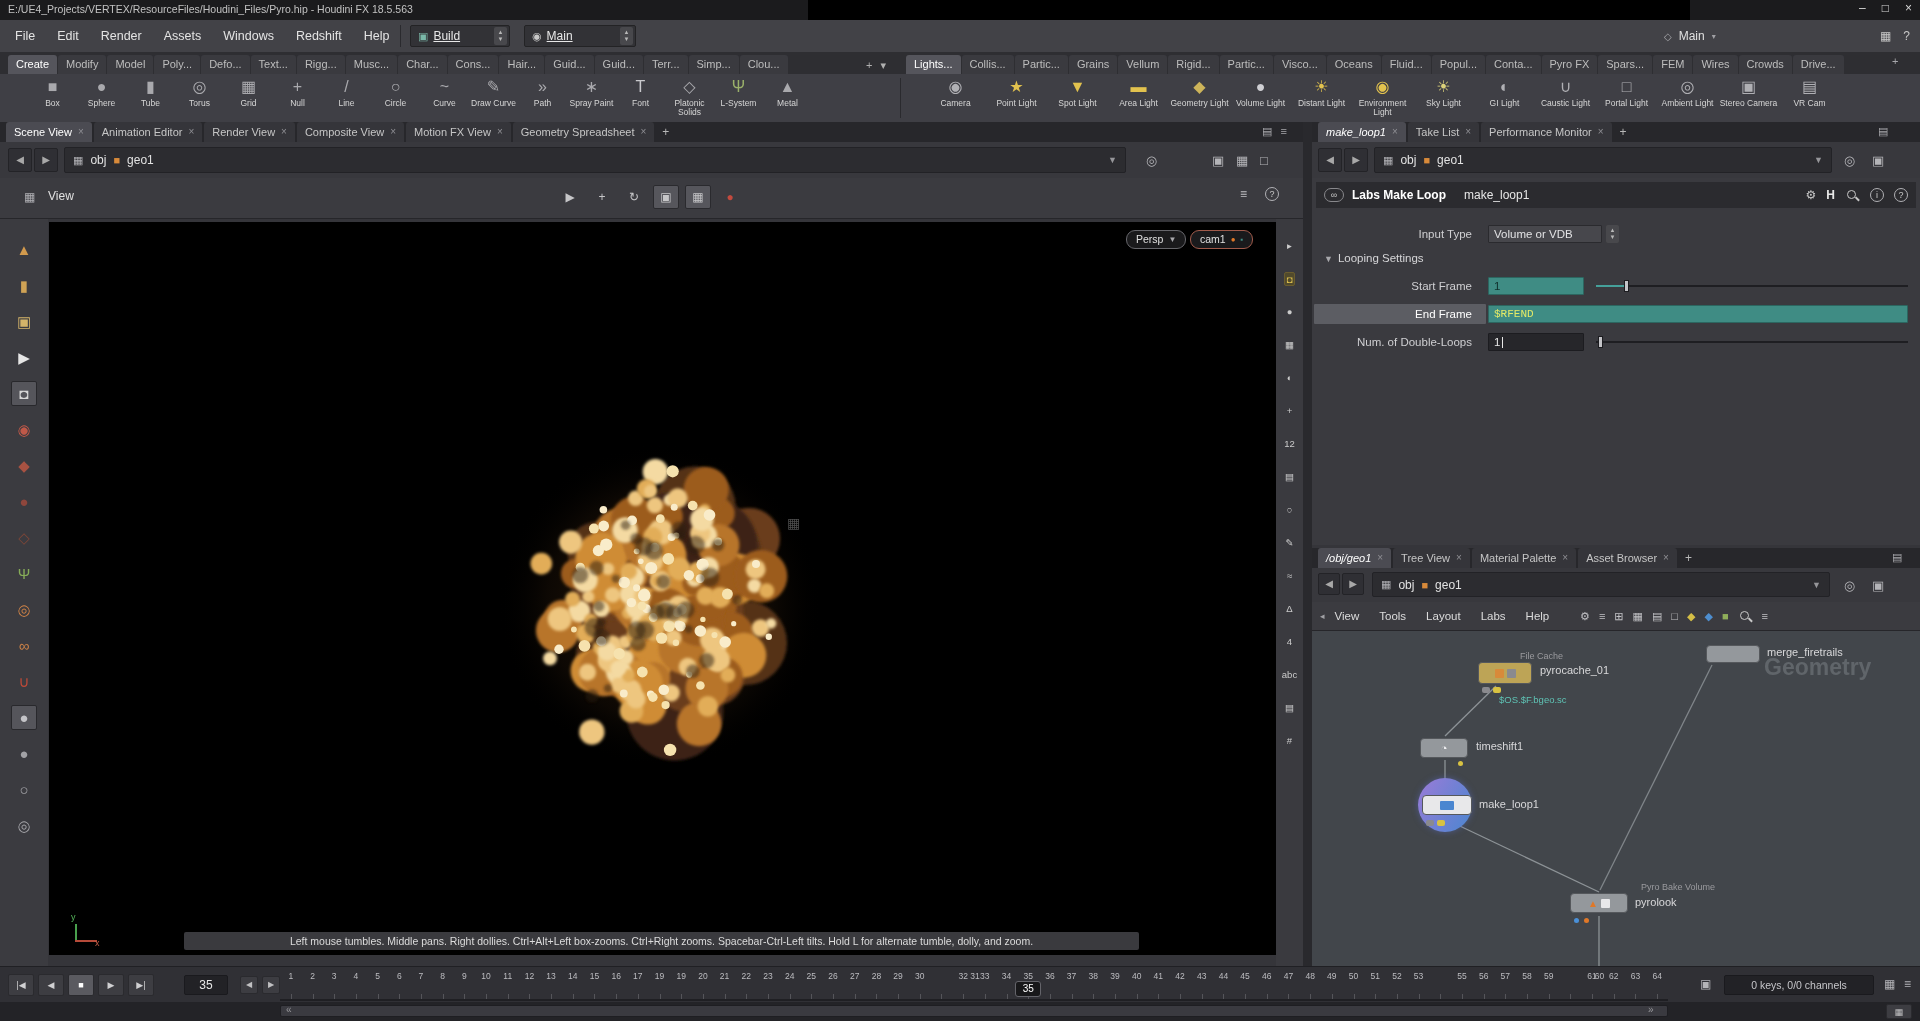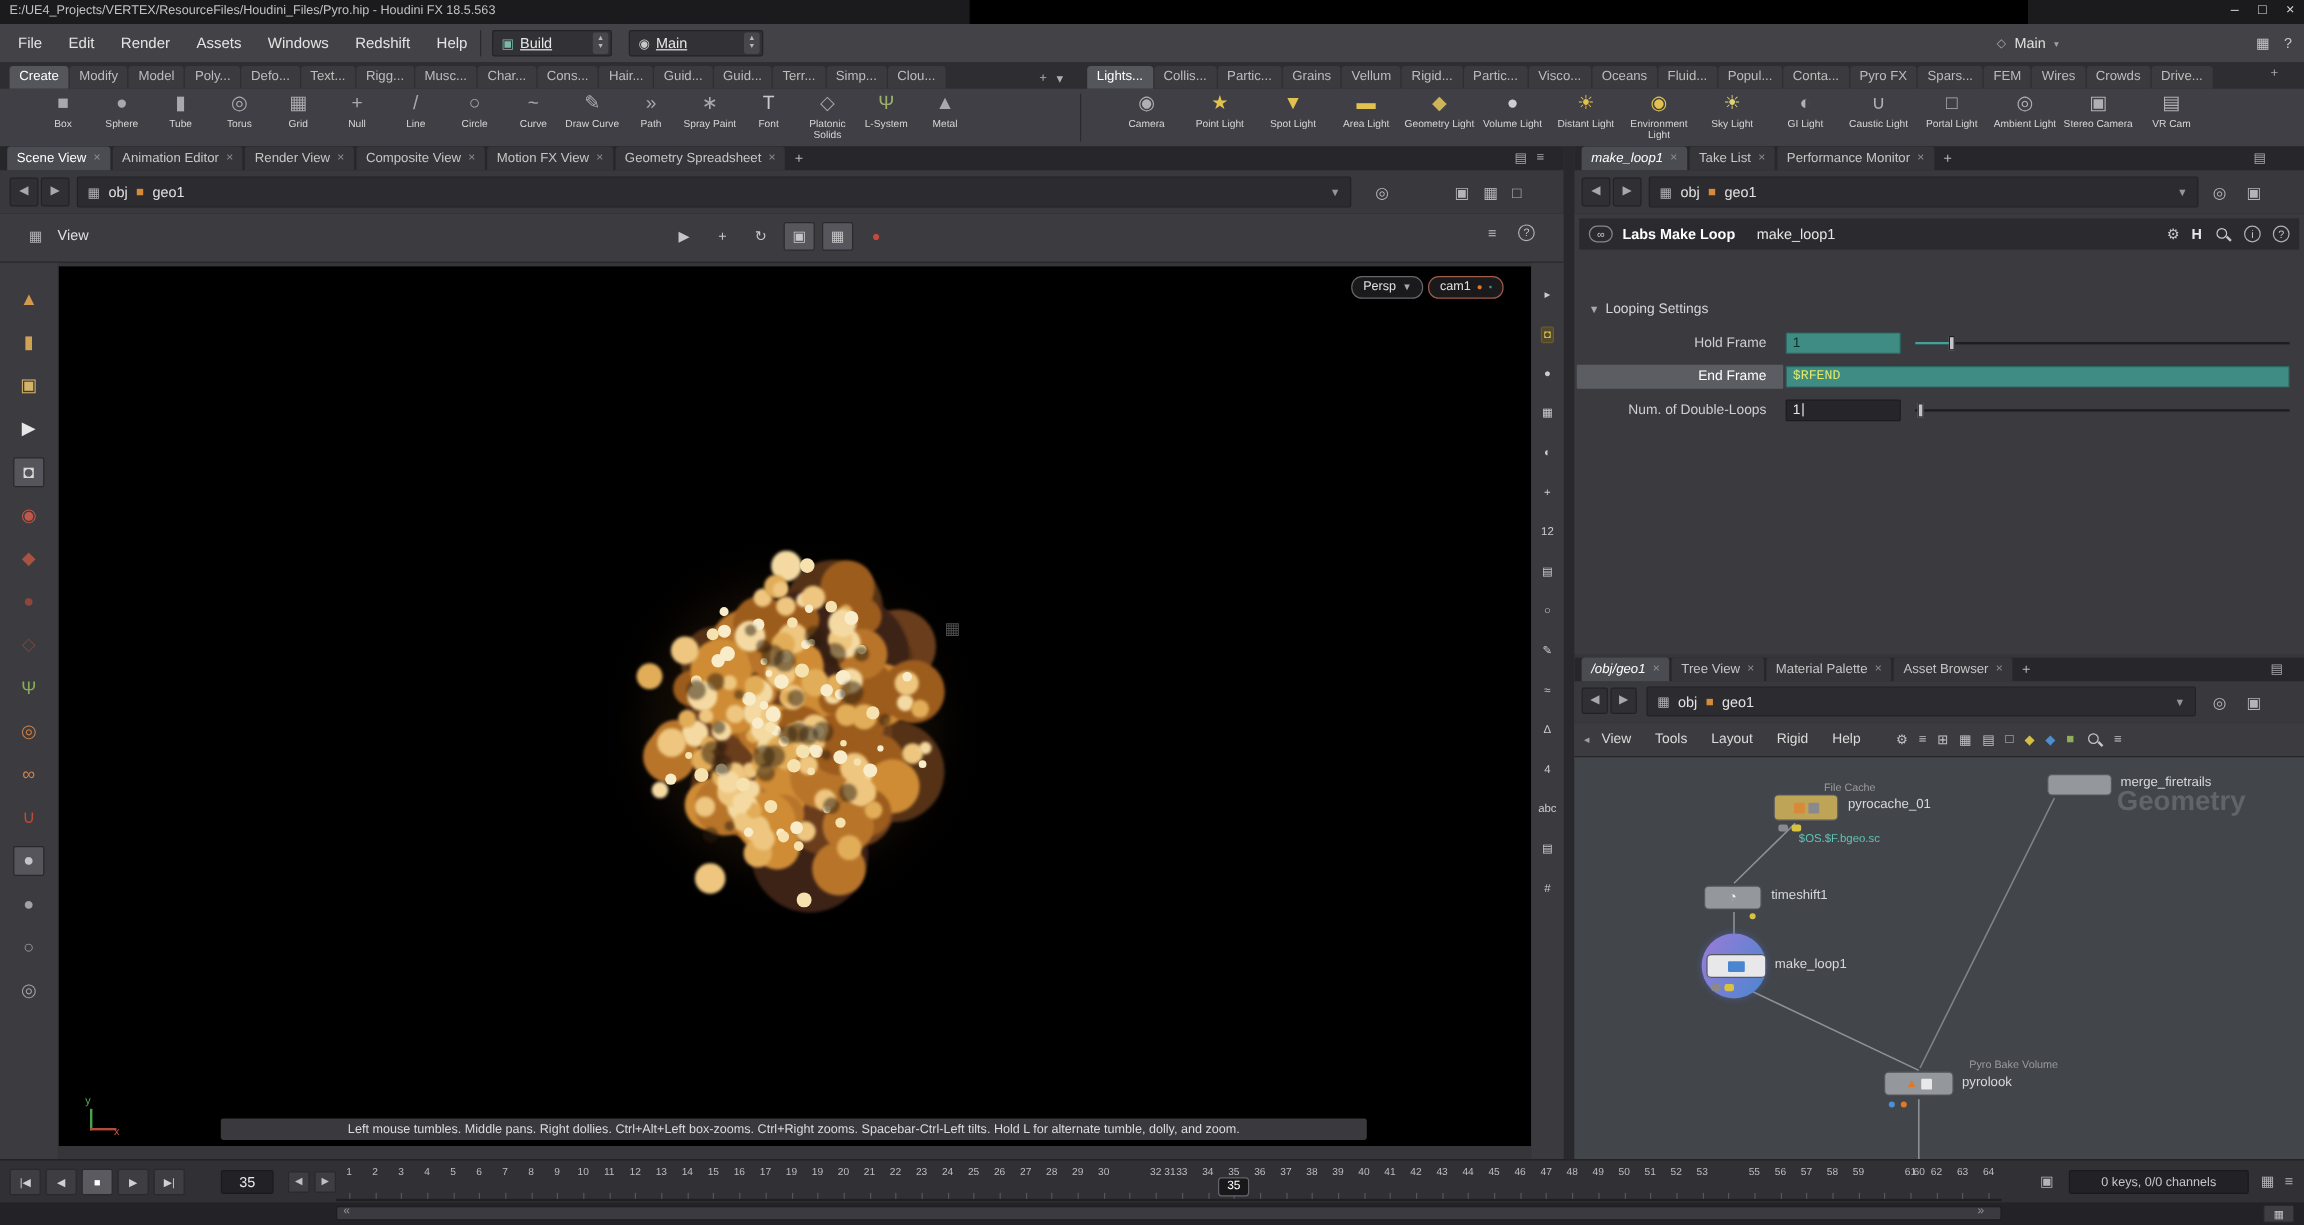--- a/index.html
+++ b/index.html
@@ -812,27 +812,34 @@
     <span class="pname">make_loop1</span>
     <div class="picons">
       <span class="g">⚙</span>
       <span class="hlogo">H</span>
       <span class="magnify"></span>
       <span class="circ">i</span>
       <span class="circ">?</span>
     </div>
   </div>
 
+  <div class="prow" style="top:44px">
+    <span class="plabel">Input Type</span>
+    <div class="pfield" style="width:114px;background:#47474c;border-color:#2a2a2e;color:#e2e2e4">
+      <span>Volume or VDB</span>
+    </div>
+    <span class="combo-spin" style="position:absolute;left:294px;top:3px">▲<br>▼</span>
+  </div>
 
   <div class="psection" style="top:74px">
     <span class="tri">▼</span><span>Looping Settings</span>
   </div>
 
   <div class="prow" style="top:96px">
-    <span class="plabel">Hold Frame</span>
+    <span class="plabel">Start Frame</span>
     <div class="pfield teal">
       <span>1</span>
     </div>
     <div class="pslider">
       <div class="ptrack"></div>
         <div class="pfill" style="width:30px"></div>
         <div class="phandle" style="left:28px"></div>
     </div>
   </div>
 
@@ -892,21 +899,21 @@
     </div>
     <span class="row-icon" style="left:532px;top:10px">◎</span>
     <span class="row-icon" style="left:560px;top:10px">▣</span>
   </div>
   <div class="net-menus">
     <div class="nm-items" id="netMenus">
         <div class="nm-caret">◂</div>
         <div class="nm-item">View</div>
         <div class="nm-item">Tools</div>
         <div class="nm-item">Layout</div>
-        <div class="nm-item">Rigid</div>
+        <div class="nm-item">Labs</div>
         <div class="nm-item">Help</div>
       </div>
     <div class="nm-icons" id="netIcons">
         <div>⚙</div>
         <div>≡</div>
         <div>⊞</div>
         <div>▦</div>
         <div>▤</div>
         <div>□</div>
         <div style="color: rgb(212, 190, 70);">◆</div>

